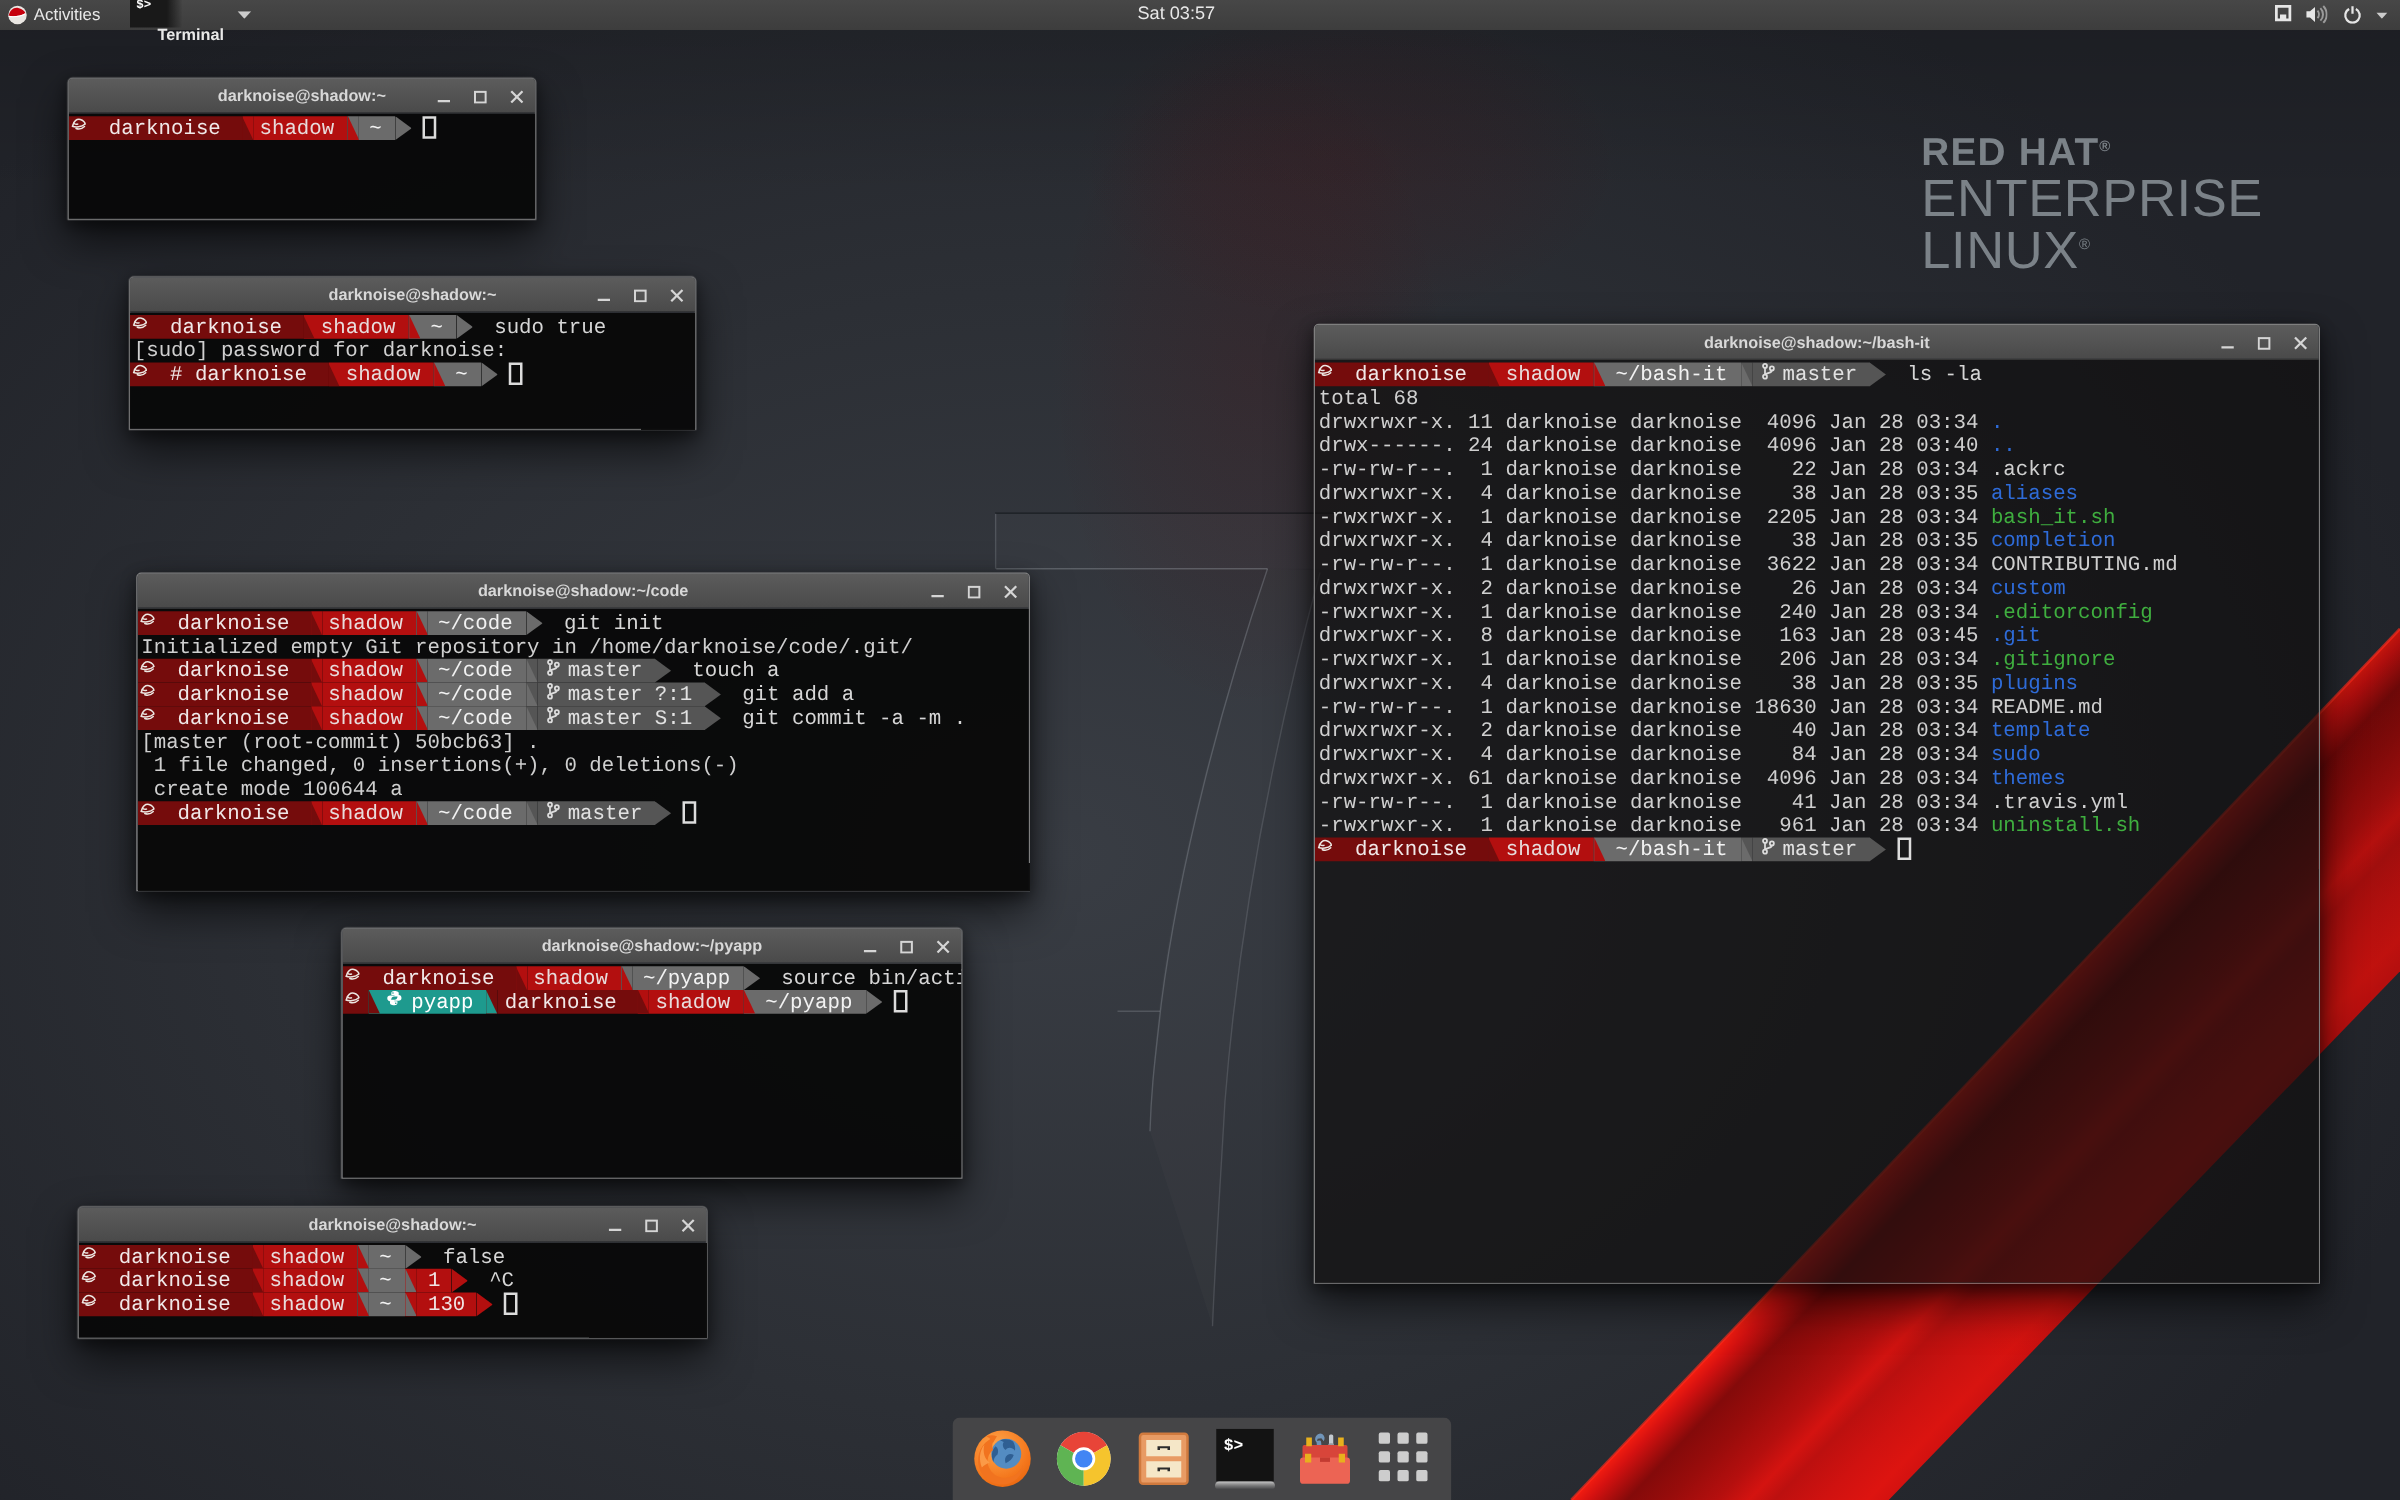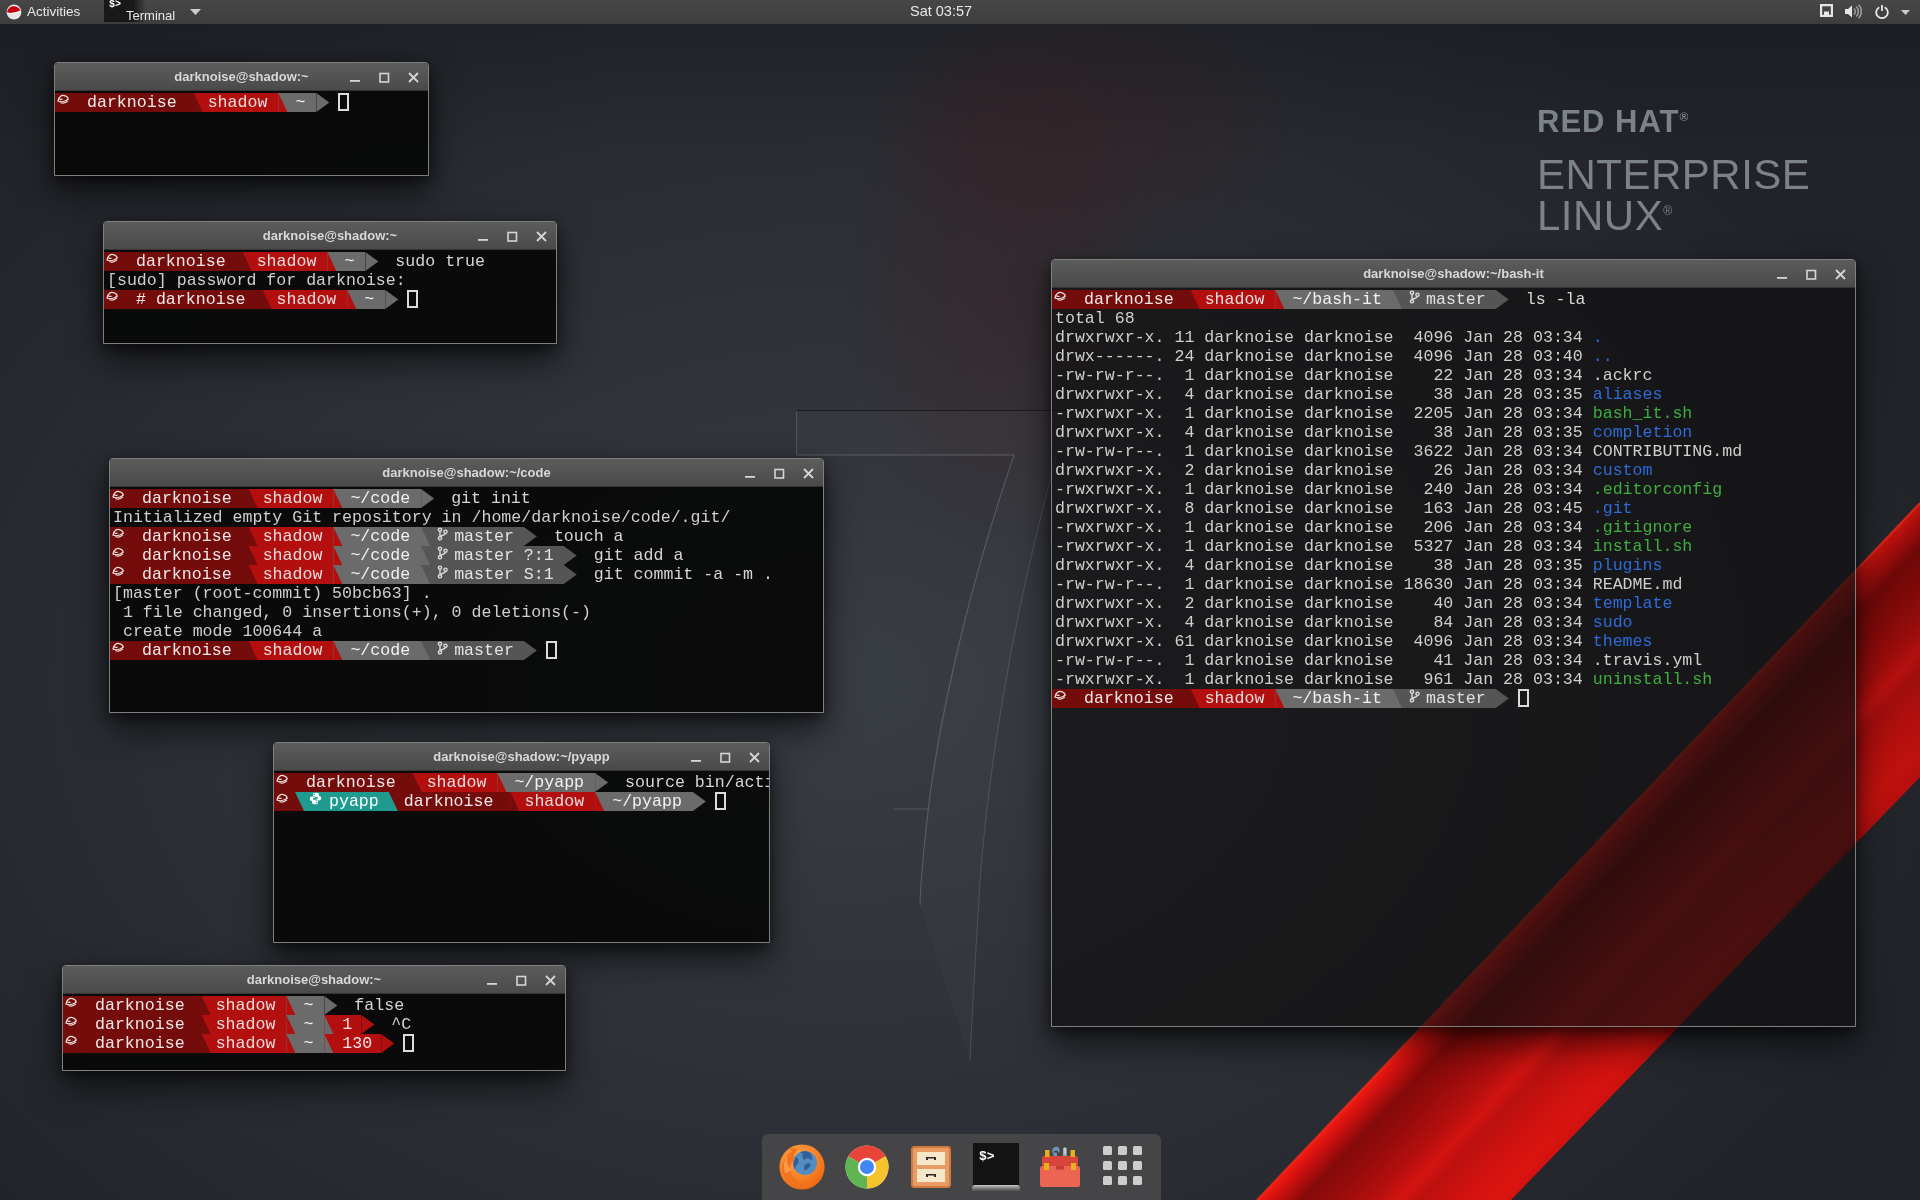--- a/index.html
+++ b/index.html
@@ -4,21 +4,21 @@
 *{margin:0;padding:0;box-sizing:border-box}
 html,body{width:1920px;height:1200px;overflow:hidden;background:#26292e;font-family:"Liberation Sans",sans-serif}
 #stage{position:absolute;inset:0;width:1920px;height:1200px}
 #wall{position:absolute;inset:0;background:
  linear-gradient(rgba(0,0,0,.16),rgba(0,0,0,0) 13%),
  radial-gradient(1150px 820px at 44% 57%, #393d44 0%, #2c2f35 55%, #212329 100%);}
 #wallsvg{position:absolute;left:0;top:0}
 
 #topbar{will-change:transform;position:absolute;left:0;top:0;width:1920px;height:24px;background:linear-gradient(#474747,#3d3d3d);color:#e8e8e8;font-size:13px}
 #topbar .act{position:absolute;left:27px;top:4px;font-size:13.5px}
-#topbar .term{position:absolute;left:126px;top:8px;font-weight:normal}
+#topbar .term{position:absolute;left:126px;top:20px;font-weight:bold}
 #clock{position:absolute;left:910px;top:3px;width:100px;text-align:left;font-size:14.5px}
 
 .win{position:absolute;border:1px solid #7f7f7f;border-radius:4px 4px 0 0;box-shadow:0 16px 34px rgba(0,0,0,.62),0 4px 12px rgba(0,0,0,.45)}
 .tb{height:28px;border-radius:3px 3px 0 0;will-change:transform;background:linear-gradient(#5c5c5c,#4a4a4a);position:relative;border-bottom:1px solid #353535}
 .tb .t{position:absolute;left:0;right:0;top:6px;text-align:center;font:bold 13px "Liberation Sans",sans-serif;color:#d8d8d8}
 .btns{position:absolute;right:9px;top:0;height:28px;display:flex;align-items:center}
 .btns svg{margin-left:18px;display:block}
 .content{position:absolute;left:0;top:28px;right:0;bottom:0;background:rgba(7,7,7,.93);will-change:transform;font:16.6px/19px "Liberation Mono",monospace;color:#cfcfcf;padding-top:2px;overflow:hidden}
 .big .content{background:rgba(16,15,15,.69)}
 .row{height:19px;padding-left:3px;white-space:pre}
@@ -48,21 +48,21 @@
 .t1{background:var(--gy)}
 .t2{background:var(--mg)}
 .t3{background:var(--er)}
 .c{padding-left:17px;color:#d6d6d6}
 .k{width:11px;height:18px;border:2px solid #dcdcdc;margin-left:9px;margin-top:0;flex:none}
 .blue{color:#2e6bd8}
 .green{color:#3fae3f}
 
 #logo{will-change:transform;position:absolute;left:1537px;top:106px;color:#7b8288}
 #logo .rh{font:bold 31px/1 "Liberation Sans",sans-serif;letter-spacing:1px}
-#logo .en{font:42px/1 "Liberation Sans",sans-serif;letter-spacing:.5px;margin-top:17px}
+#logo .en{font:42px/1 "Liberation Sans",sans-serif;letter-spacing:.5px;margin-top:1px}
 #logo .li{font:42px/1 "Liberation Sans",sans-serif;letter-spacing:.5px;margin-top:-1px}
 #logo sup{font-size:12px}
 
 #dock{will-change:transform;position:absolute;left:762px;top:1134px;width:399px;height:66px;background:rgba(70,70,72,.97);border-radius:6px 6px 0 0;display:flex;align-items:center;justify-content:space-around;padding:0 8px}
 #dock .ic{width:48px;height:48px;position:relative}
 </style></head>
 <body>
 <div id="stage">
 <div id="wall"></div>
 <svg id="wallsvg" width="1920" height="1200" viewBox="0 0 1920 1200">
@@ -374,21 +374,20 @@
 <div class="row">drwx------. 24 darknoise darknoise  4096 Jan 28 03:40 <span class="blue">..</span></div>
 <div class="row">-rw-rw-r--.  1 darknoise darknoise    22 Jan 28 03:34 .ackrc</div>
 <div class="row">drwxrwxr-x.  4 darknoise darknoise    38 Jan 28 03:35 <span class="blue">aliases</span></div>
 <div class="row">-rwxrwxr-x.  1 darknoise darknoise  2205 Jan 28 03:34 <span class="green">bash_it.sh</span></div>
 <div class="row">drwxrwxr-x.  4 darknoise darknoise    38 Jan 28 03:35 <span class="blue">completion</span></div>
 <div class="row">-rw-rw-r--.  1 darknoise darknoise  3622 Jan 28 03:34 CONTRIBUTING.md</div>
 <div class="row">drwxrwxr-x.  2 darknoise darknoise    26 Jan 28 03:34 <span class="blue">custom</span></div>
 <div class="row">-rwxrwxr-x.  1 darknoise darknoise   240 Jan 28 03:34 <span class="green">.editorconfig</span></div>
 <div class="row">drwxrwxr-x.  8 darknoise darknoise   163 Jan 28 03:45 <span class="blue">.git</span></div>
 <div class="row">-rwxrwxr-x.  1 darknoise darknoise   206 Jan 28 03:34 <span class="green">.gitignore</span></div>
-<div class="row">-rwxrwxr-x.  1 darknoise darknoise  5327 Jan 28 03:34 <span class="green">install.sh</span></div>
 <div class="row">drwxrwxr-x.  4 darknoise darknoise    38 Jan 28 03:35 <span class="blue">plugins</span></div>
 <div class="row">-rw-rw-r--.  1 darknoise darknoise 18630 Jan 28 03:34 README.md</div>
 <div class="row">drwxrwxr-x.  2 darknoise darknoise    40 Jan 28 03:34 <span class="blue">template</span></div>
 <div class="row">drwxrwxr-x.  4 darknoise darknoise    84 Jan 28 03:34 <span class="blue">sudo</span></div>
 <div class="row">drwxrwxr-x. 61 darknoise darknoise  4096 Jan 28 03:34 <span class="blue">themes</span></div>
 <div class="row">-rw-rw-r--.  1 darknoise darknoise    41 Jan 28 03:34 .travis.yml</div>
 <div class="row">-rwxrwxr-x.  1 darknoise darknoise   961 Jan 28 03:34 <span class="green">uninstall.sh</span></div>
 <div class="pl"><span class="sg u"><svg width="13" height="12" viewBox="0 0 13 12" fill="none" stroke="#ece7e2" stroke-width="1.2" stroke-linecap="round">
               <path d="M1.2 7.4 C1.8 4 4.4 1.9 7.2 2.6 C9.5 3.2 11.2 4.9 11 6.2"></path>
               <path d="M.8 8 C3.6 9 8.2 8.8 11 6.2"></path>

